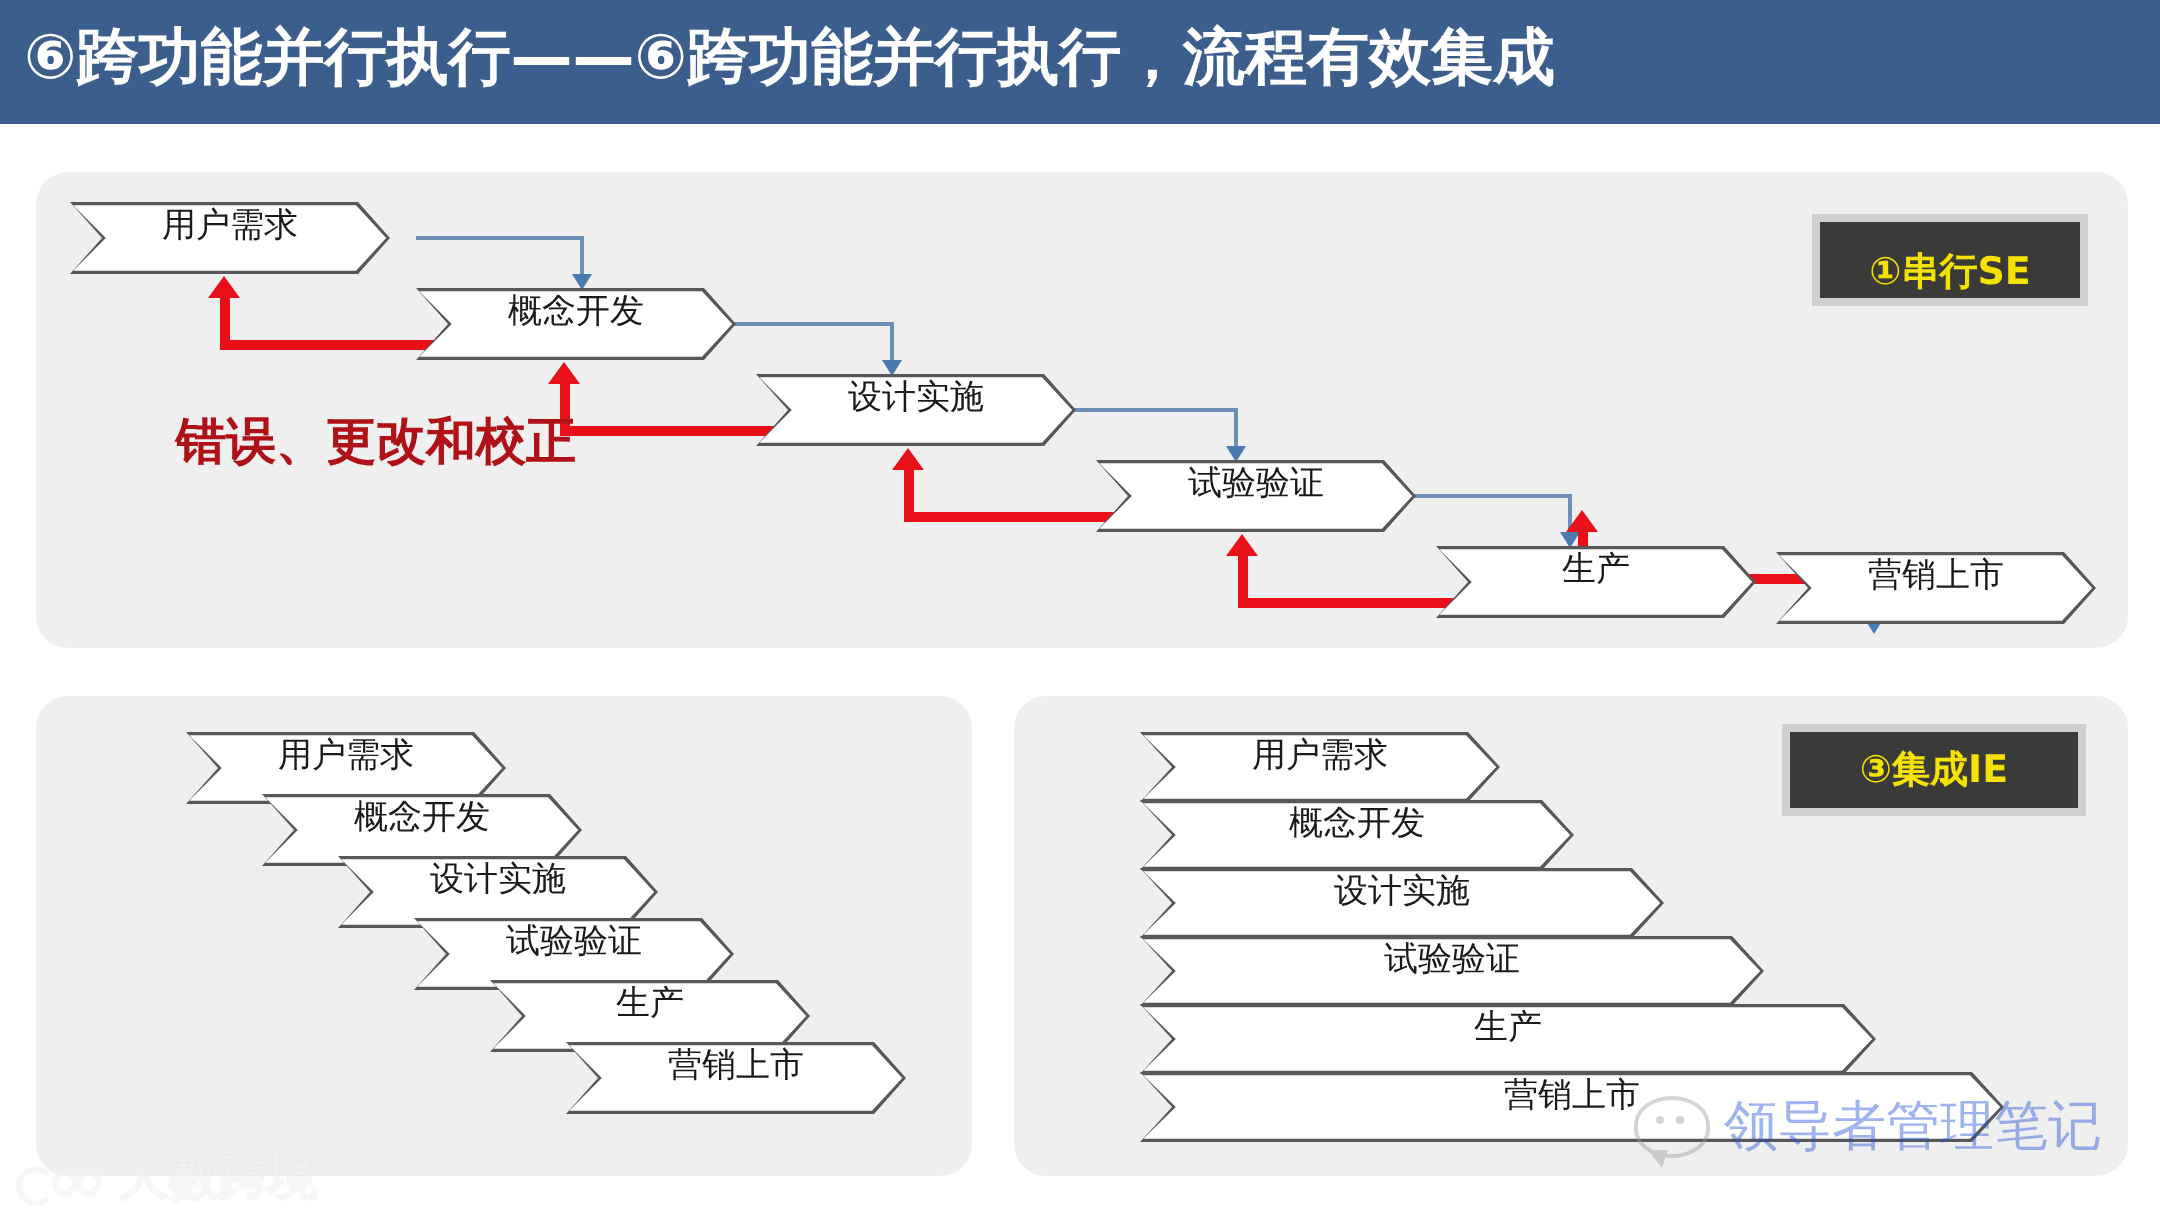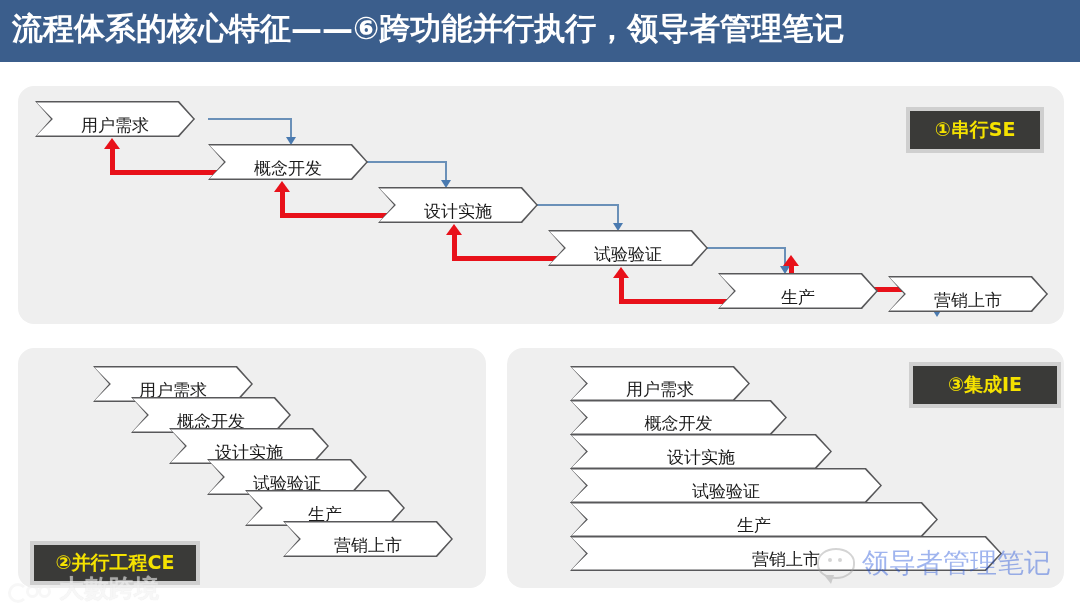--- a/index.html
+++ b/index.html
@@ -32,21 +32,21 @@
   .chev{
     position:absolute;background:#ffffff;
     -webkit-clip-path:polygon(0 0,calc(100% - 16px) 0,100% 50%,calc(100% - 16px) 100%,0 100%,16px 50%);
     clip-path:polygon(0 0,calc(100% - 16px) 0,100% 50%,calc(100% - 16px) 100%,0 100%,16px 50%);
   }
   .chev .inner{
     position:absolute;left:0;top:0;right:0;bottom:0;
     background:#ffffff;
     -webkit-clip-path:polygon(1.6px 1.6px,calc(100% - 17px) 1.6px,calc(100% - 1.9px) 50%,calc(100% - 17px) calc(100% - 1.6px),1.6px calc(100% - 1.6px),calc(16px + 1.9px) 50%);
     clip-path:polygon(1.6px 1.6px,calc(100% - 17px) 1.6px,calc(100% - 1.9px) 50%,calc(100% - 17px) calc(100% - 1.6px),1.6px calc(100% - 1.6px),calc(16px + 1.9px) 50%);
-    display:flex;align-items:flex-end;justify-content:center;
+    display:flex;align-items:flex-start;justify-content:center;
   }
   .chev.brd{background:#58585a;}
   .chev .lbl{
     font-size:17px;color:#1a1a1a;white-space:nowrap;
     font-family:"DejaVu Sans","Liberation Sans",sans-serif;
   }
   .chev.shadow{box-shadow:2px 2px 2px rgba(120,120,120,.45);}
 
   
   .bl-h{position:absolute;height:2px;background:#6a90b8;}
@@ -73,21 +73,21 @@
 
   
   .badge{
     position:absolute;background:#3a3a38;border:4px solid #cfcfcf;
     display:flex;align-items:center;justify-content:center;
   }
   .badge .btxt{
     font-size:19px;font-weight:bold;color:#f5e200;white-space:nowrap;
     font-family:"DejaVu Sans","Liberation Sans",sans-serif;
   }
-  #badge-serial{left:906px;top:107px;width:130px;height:38px;}
+  #badge-serial{left:906px;top:107px;width:130px;height:38px;align-items:flex-end;}
 
   
   #wm-wechat{
     position:absolute;left:817px;top:542px;height:42px;
     display:flex;align-items:center;opacity:.42;
   }
   #wm-wechat .wm-txt{
     font-size:27px;color:#1d4ed8;white-space:nowrap;
     font-family:"DejaVu Sans","Liberation Sans",sans-serif;
   }
@@ -124,21 +124,21 @@
     box-sizing:border-box;
   }
   .dashu-mark b.c1{left:0;top:2px;width:20px;height:20px;border-right-color:transparent;}
   .dashu-mark b.c2{left:18px;top:4px;width:13px;height:13px;}
   .dashu-mark b.c3{left:30px;top:4px;width:13px;height:13px;}
 </style>
 </head>
 <body>
 
 <div id="title-bar">
-  <div id="title-text">流程体系的核心特征——⑥跨功能并行执行，领导者管理笔记</div>
+  <div id="title-text">⑥跨功能并行执行——⑥跨功能并行执行，流程有效集成</div>
 </div>
 
 <div class="panel" id="panel-serial">
 
   <div class="bl-h" style="left:190px;top:32px;width:84px;"></div>
   <div class="bl-v" style="left:272px;top:32px;height:21px;"></div>
   <div class="bl-head" style="left:268px;top:51px;"></div>
 
   <div class="bl-h" style="left:345px;top:75px;width:84px;"></div>
   <div class="bl-v" style="left:427px;top:75px;height:21px;"></div>
@@ -200,20 +200,21 @@
     <div class="inner">
       <span class="lbl">生产</span>
     </div>
   </div>
   <div class="chev brd shadow" style="left:870px;top:190px;width:160px;height:36px;">
     <div class="inner">
       <span class="lbl">营销上市</span>
     </div>
   </div>
 
+  <div id="rework-label" style="position:absolute;left:70px;top:118px;">错误、更改和校正</div>
 
   <div class="badge" id="badge-serial" style="left:888px;top:21px;">
     <span class="btxt">①串行SE</span>
   </div>
 </div>
 
 <div class="panel" id="panel-concurrent">
   <div class="chev brd" style="left:75px;top:18px;width:160px;height:36px;">
     <div class="inner">
       <span class="lbl">用户需求</span>
@@ -238,23 +239,20 @@
     <div class="inner">
       <span class="lbl">生产</span>
     </div>
   </div>
   <div class="chev brd" style="left:265px;top:173px;width:170px;height:36px;">
     <div class="inner">
       <span class="lbl">营销上市</span>
     </div>
   </div>
 
-  <div class="badge" style="left:12px;top:193px;width:162px;height:36px;">
-    <span class="btxt">②并行工程CE</span>
-  </div>
 </div>
 
 <div class="panel" id="panel-integrated">
   <div class="chev brd" style="left:63px;top:18px;width:180px;height:35px;">
     <div class="inner">
       <span class="lbl">用户需求</span>
     </div>
   </div>
   <div class="chev brd" style="left:63px;top:52px;width:217px;height:35px;">
     <div class="inner">
@@ -275,21 +273,21 @@
     <div class="inner">
       <span class="lbl">生产</span>
     </div>
   </div>
   <div class="chev brd" style="left:63px;top:188px;width:432px;height:35px;">
     <div class="inner">
       <span class="lbl">营销上市</span>
     </div>
   </div>
 
-  <div class="badge" style="left:402px;top:14px;width:144px;height:38px;">
+  <div class="badge" style="left:384px;top:14px;width:144px;height:38px;">
     <span class="btxt">③集成IE</span>
   </div>
 </div>
 
 <div id="wm-wechat">
   <span class="wechat-bubble">
       <i class="d1"></i>
       <i class="d2"></i>
     </span>
   <span class="wm-txt">领导者管理笔记</span>

